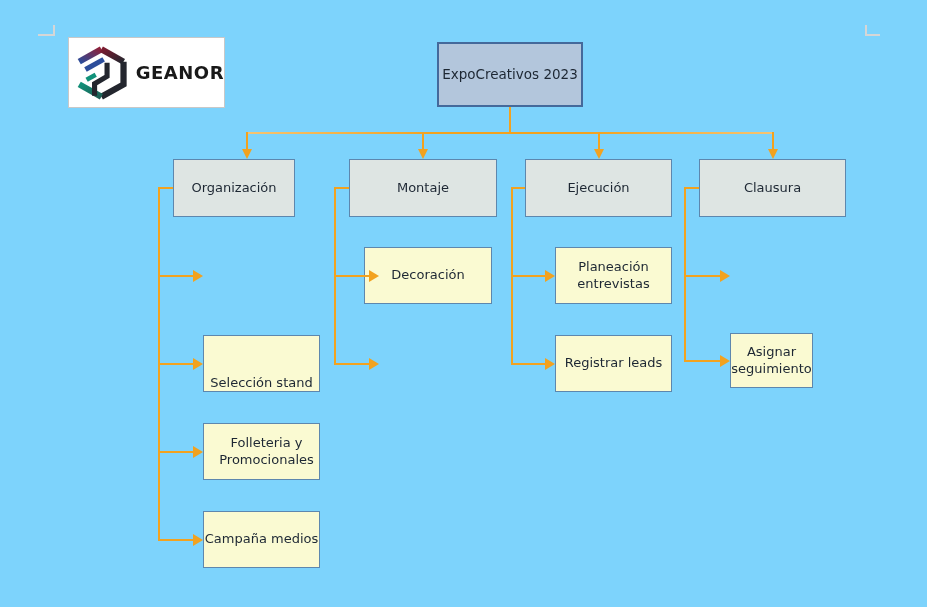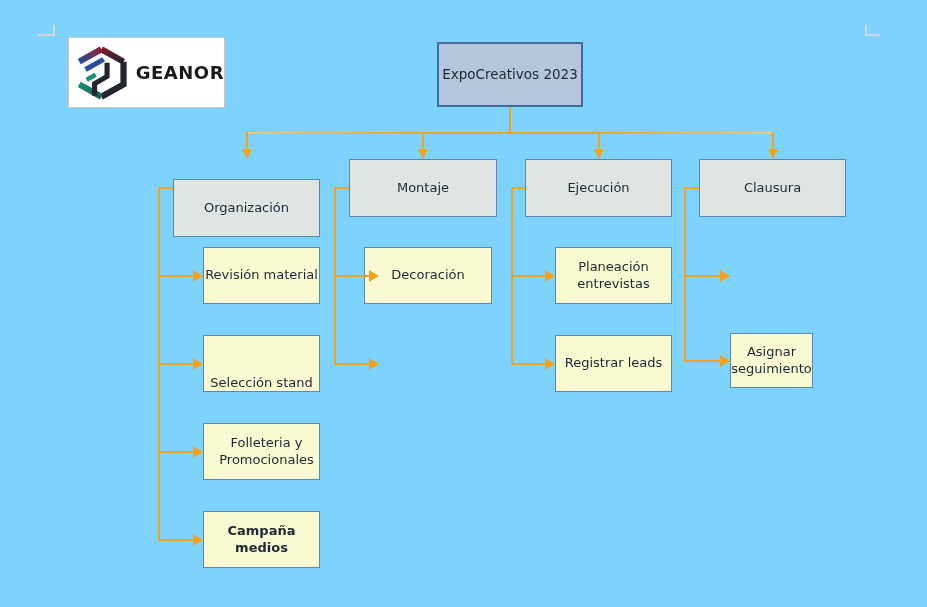--- a/index.html
+++ b/index.html
@@ -80,43 +80,40 @@
       <path d="M60,30 L60,54 L38,67 L38,88" stroke="#23262e" stroke-width="9" fill="none"></path>
       <path d="M24,60 L40,51" stroke="#11927a" stroke-width="8" fill="none"></path>
     </svg>
     <span class="logo-text">GEANOR</span>
   </div>
 
   <div class="node root" style="left:437px;top:42px;width:146px;height:65px;justify-content:center;">
     <span class="lbl">ExpoCreativos 2023</span>
   </div>
 
-  <div class="node l2" style="left:173px;top:159px;width:147px;height:58px;margin-top:20px;">
+  <div class="node l2" style="left:173px;top:159px;width:122px;height:58px;">
     <span class="lbl">Organización</span>
   </div>
   <div class="node l2" style="left:349px;top:159px;width:148px;height:58px;">
     <span class="lbl">Montaje</span>
   </div>
   <div class="node l2" style="left:525px;top:159px;width:147px;height:58px;">
     <span class="lbl">Ejecución</span>
   </div>
   <div class="node l2" style="left:699px;top:159px;width:147px;height:58px;">
     <span class="lbl">Clausura</span>
   </div>
 
-  <div class="node leaf" style="left:203px;top:247px;width:117px;height:57px;">
-    <span class="lbl">Revisión material</span>
-  </div>
   <div class="node leaf" style="left:203px;top:335px;width:117px;height:57px;align-items:flex-end;">
     <span class="lbl">Selección stand</span>
   </div>
   <div class="node leaf" style="left:203px;top:423px;width:117px;height:57px;padding-left:10px;">
     <span class="lbl">Folleteria y Promocionales</span>
   </div>
-  <div class="node leaf" style="left:203px;top:511px;width:117px;height:57px;font-weight:bold;">
+  <div class="node leaf" style="left:203px;top:511px;width:117px;height:57px;">
     <span class="lbl">Campaña medios</span>
   </div>
 
   <div class="node leaf" style="left:364px;top:247px;width:128px;height:57px;text-align:center;">
     <span class="lbl">Decoración</span>
   </div>
 
   <div class="node leaf" style="left:555px;top:247px;width:117px;height:57px;">
     <span class="lbl">Planeación entrevistas</span>
   </div>

